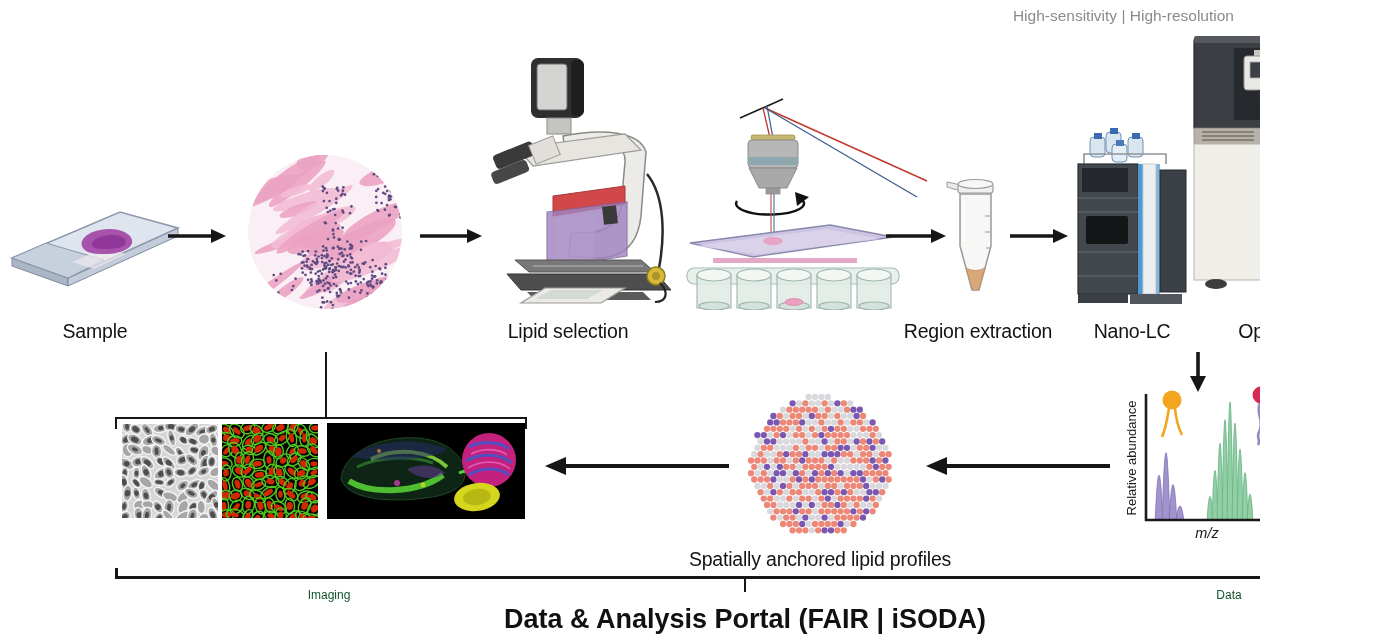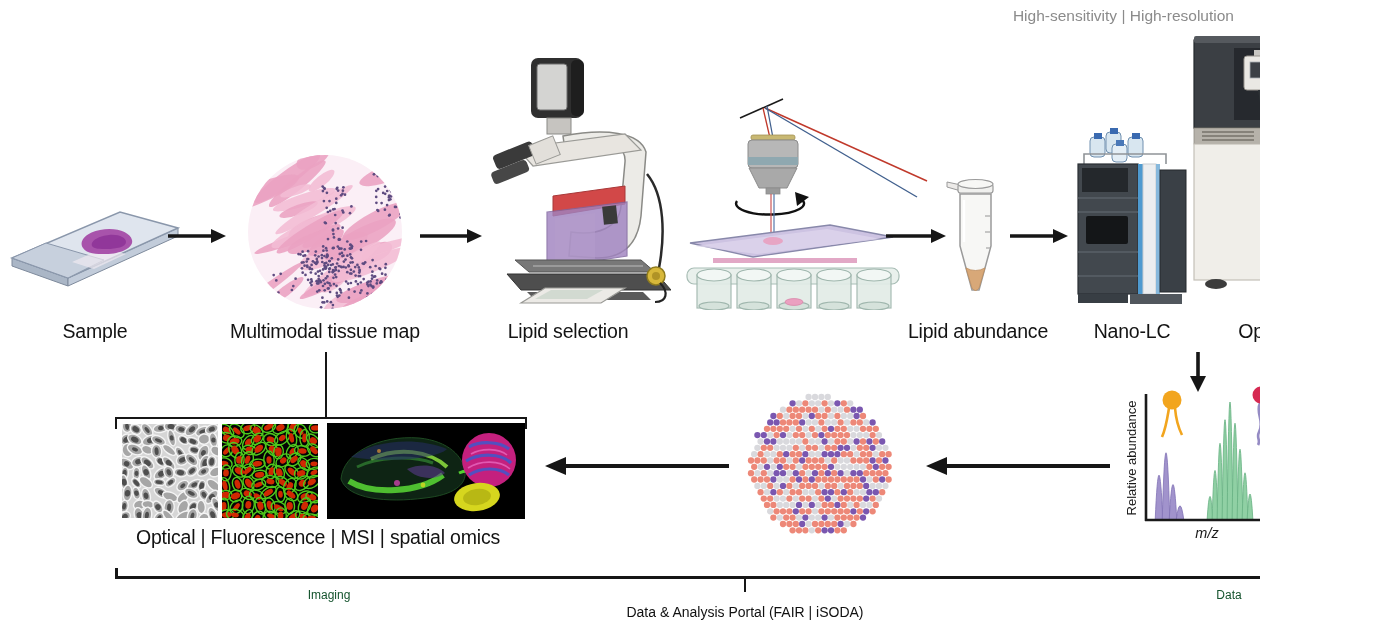--- a/index.html
+++ b/index.html
@@ -3,21 +3,21 @@
 <meta charset="utf-8">
 <style>
   html,body{margin:0;padding:0;background:#ffffff;}
   .canvas{position:relative;width:1260px;height:641px;background:#ffffff;overflow:hidden;
           font-family:"Liberation Sans","DejaVu Sans",sans-serif;color:#131313;}
   .abs{position:absolute;}
   .lbl{position:absolute;transform:translateX(-50%);font-size:19.5px;font-weight:500;
        letter-spacing:-0.2px;white-space:nowrap;text-align:center;line-height:1.12;color:#131313;}
   .tagline{position:absolute;top:7px;right:26px;font-size:15.5px;font-weight:500;color:#8b8b8b;}
   .sec-lbl{position:absolute;transform:translateX(-50%);font-size:12px;font-weight:400;color:#14532d;}
-  .portal{position:absolute;transform:translateX(-50%);font-size:14px;font-weight:400;color:#111;white-space:nowrap;text-align:center;}
+  .portal{position:absolute;transform:translateX(-50%);font-size:27px;font-weight:700;color:#111;white-space:nowrap;text-align:center;}
   .caption{font-size:19.5px;}
   .bar{position:absolute;background:#161616;}
   svg text{font-family:"Liberation Sans","DejaVu Sans",sans-serif;}
 </style>
 </head>
 <body>
 
 <div class="canvas">
 
   <div class="tagline">High-sensitivity | High-resolution</div>
@@ -555,23 +555,22 @@
   <svg class="abs" style="left:545px;top:456px" width="184" height="20">
     <polygon points="21,1 0,10 21,19" fill="#161616"></polygon>
     <line x1="17" y1="10" x2="184" y2="10" stroke="#161616" stroke-width="4"></line>
   </svg>
   <svg class="abs" style="left:926px;top:456px" width="184" height="20">
     <polygon points="21,1 0,10 21,19" fill="#161616"></polygon>
     <line x1="17" y1="10" x2="184" y2="10" stroke="#161616" stroke-width="4"></line>
   </svg>
 
   <div class="lbl" style="left:95px;top:321px">Sample</div>
-  <div class="lbl" style="left:325px;top:321px">Multimodal tissue map</div>
   <div class="lbl" style="left:568px;top:321px">Lipid selection</div>
-  <div class="lbl" style="left:978px;top:321px">Lipid abundance</div>
+  <div class="lbl" style="left:978px;top:321px">Region extraction</div>
   <div class="lbl" style="left:1132px;top:321px">Nano-LC</div>
   <div class="lbl" style="left:1285px;top:321px">Optical MS</div>
 
   <div class="bar" style="left:325px;top:352px;width:2px;height:66px"></div>
 
   <div class="bar" style="left:115px;top:417px;width:412px;height:2px"></div>
   <div class="bar" style="left:115px;top:417px;width:2px;height:12px"></div>
   <div class="bar" style="left:525px;top:417px;width:2px;height:12px"></div>
 
   <svg class="abs" style="left:122px;top:424px" width="96" height="94" viewBox="0 0 96 94" id="optical-art">
@@ -910,21 +909,20 @@
       <path d="M 142,52 C 154,44 172,44 182,52"></path>
     </g>
     <g stroke="#e460b8" stroke-width="1.6" fill="none" opacity="0.9">
       <path d="M 144,31 C 154,25 172,25 180,32"></path>
       <path d="M 141,45 C 153,37 173,37 183,46"></path>
     </g>
     <ellipse cx="150" cy="74" rx="23" ry="14" fill="#d6d61e" transform="rotate(-8 150 74)"></ellipse>
     <ellipse cx="150" cy="74" rx="14" ry="8" fill="#b8b814" transform="rotate(-8 150 74)"></ellipse>
   </svg>
 
-  <div class="lbl caption" style="left:318px;top:527px">Optical | Fluorescence | MSI | spatial omics</div>
 
   <svg class="abs" style="left:745px;top:391px" width="150" height="150" viewBox="0 0 150 150" id="dots-art">
     <g id="dots-g">
         <circle cx="63.6" cy="6.0" r="3.15" fill="#d9d9dd"></circle>
         <circle cx="70.0" cy="6.0" r="3.15" fill="#d9d9dd"></circle>
         <circle cx="76.4" cy="6.0" r="3.15" fill="#d9d9dd"></circle>
         <circle cx="82.8" cy="6.0" r="3.15" fill="#d9d9dd"></circle>
         <circle cx="47.6" cy="12.3" r="3.15" fill="#7a57b0"></circle>
         <circle cx="54.0" cy="12.3" r="3.15" fill="#d9d9dd"></circle>
         <circle cx="60.4" cy="12.3" r="3.15" fill="#ed8878"></circle>
@@ -1295,20 +1293,21 @@
         <circle cx="54.0" cy="139.3" r="3.15" fill="#ed8878"></circle>
         <circle cx="60.4" cy="139.3" r="3.15" fill="#ed8878"></circle>
         <circle cx="66.8" cy="139.3" r="3.15" fill="#d9d9dd"></circle>
         <circle cx="73.2" cy="139.3" r="3.15" fill="#ed8878"></circle>
         <circle cx="79.6" cy="139.3" r="3.15" fill="#7a57b0"></circle>
         <circle cx="86.0" cy="139.3" r="3.15" fill="#7a57b0"></circle>
         <circle cx="92.4" cy="139.3" r="3.15" fill="#ed8878"></circle>
         <circle cx="98.8" cy="139.3" r="3.15" fill="#ed8878"></circle>
       </g>
   </svg>
+  <div class="lbl" style="left:820px;top:549px">Spatially anchored lipid profiles</div>
 
   <svg class="abs" style="left:1125px;top:380px" width="192" height="172" viewBox="0 0 192 172" id="spectrum-art">
     <g id="peaks-g">
         <path d="M 30.2 140 Q 34 50.3 37.8 140 Z" fill="#a193cc" stroke="#8071b5" stroke-width="0.8"></path>
         <path d="M 37.2 140 Q 41 5.5 44.8 140 Z" fill="#a193cc" stroke="#8071b5" stroke-width="0.8"></path>
         <path d="M 44.2 140 Q 48 69.2 51.8 140 Z" fill="#a193cc" stroke="#8071b5" stroke-width="0.8"></path>
         <path d="M 51.2 140 Q 55 111.7 58.8 140 Z" fill="#a193cc" stroke="#8071b5" stroke-width="0.8"></path>
         <path d="M 82.1 140 Q 85 92.8 87.9 140 Z" fill="#90d0a4" stroke="#67b183" stroke-width="0.8"></path>
         <path d="M 87.1 140 Q 90 40.9 92.9 140 Z" fill="#90d0a4" stroke="#67b183" stroke-width="0.8"></path>
         <path d="M 92.1 140 Q 95 -13.4 97.9 140 Z" fill="#90d0a4" stroke="#67b183" stroke-width="0.8"></path>

